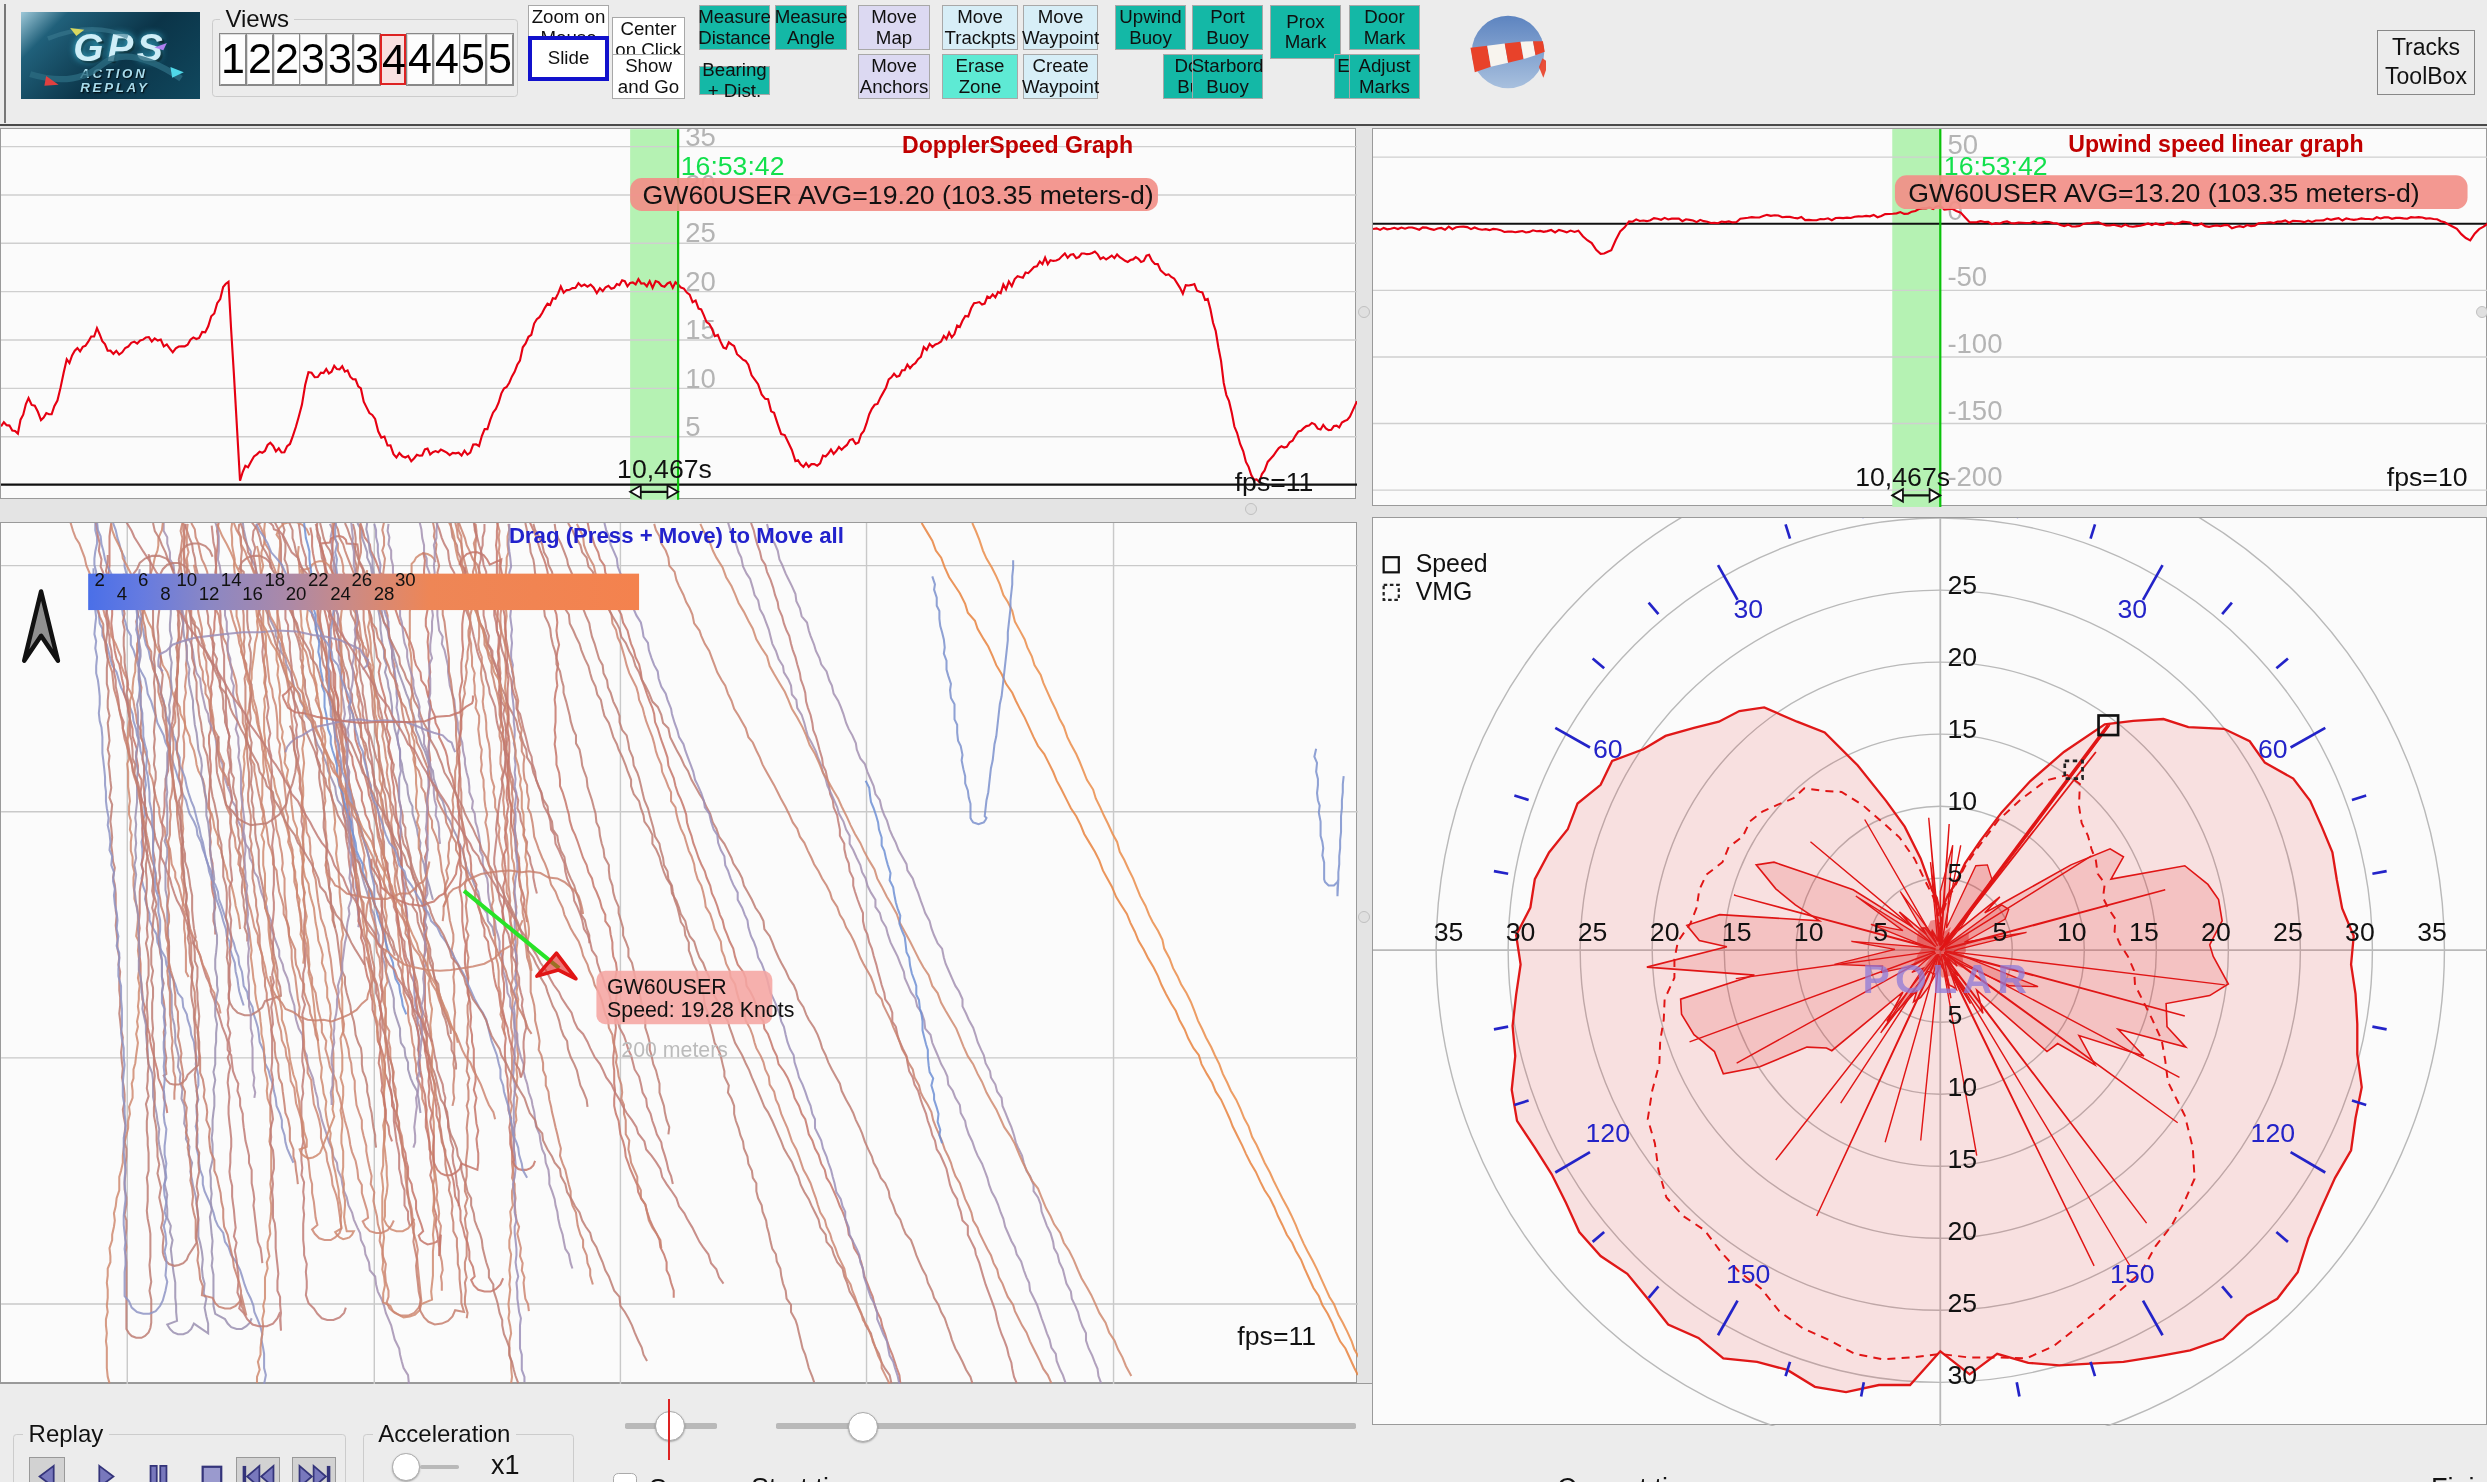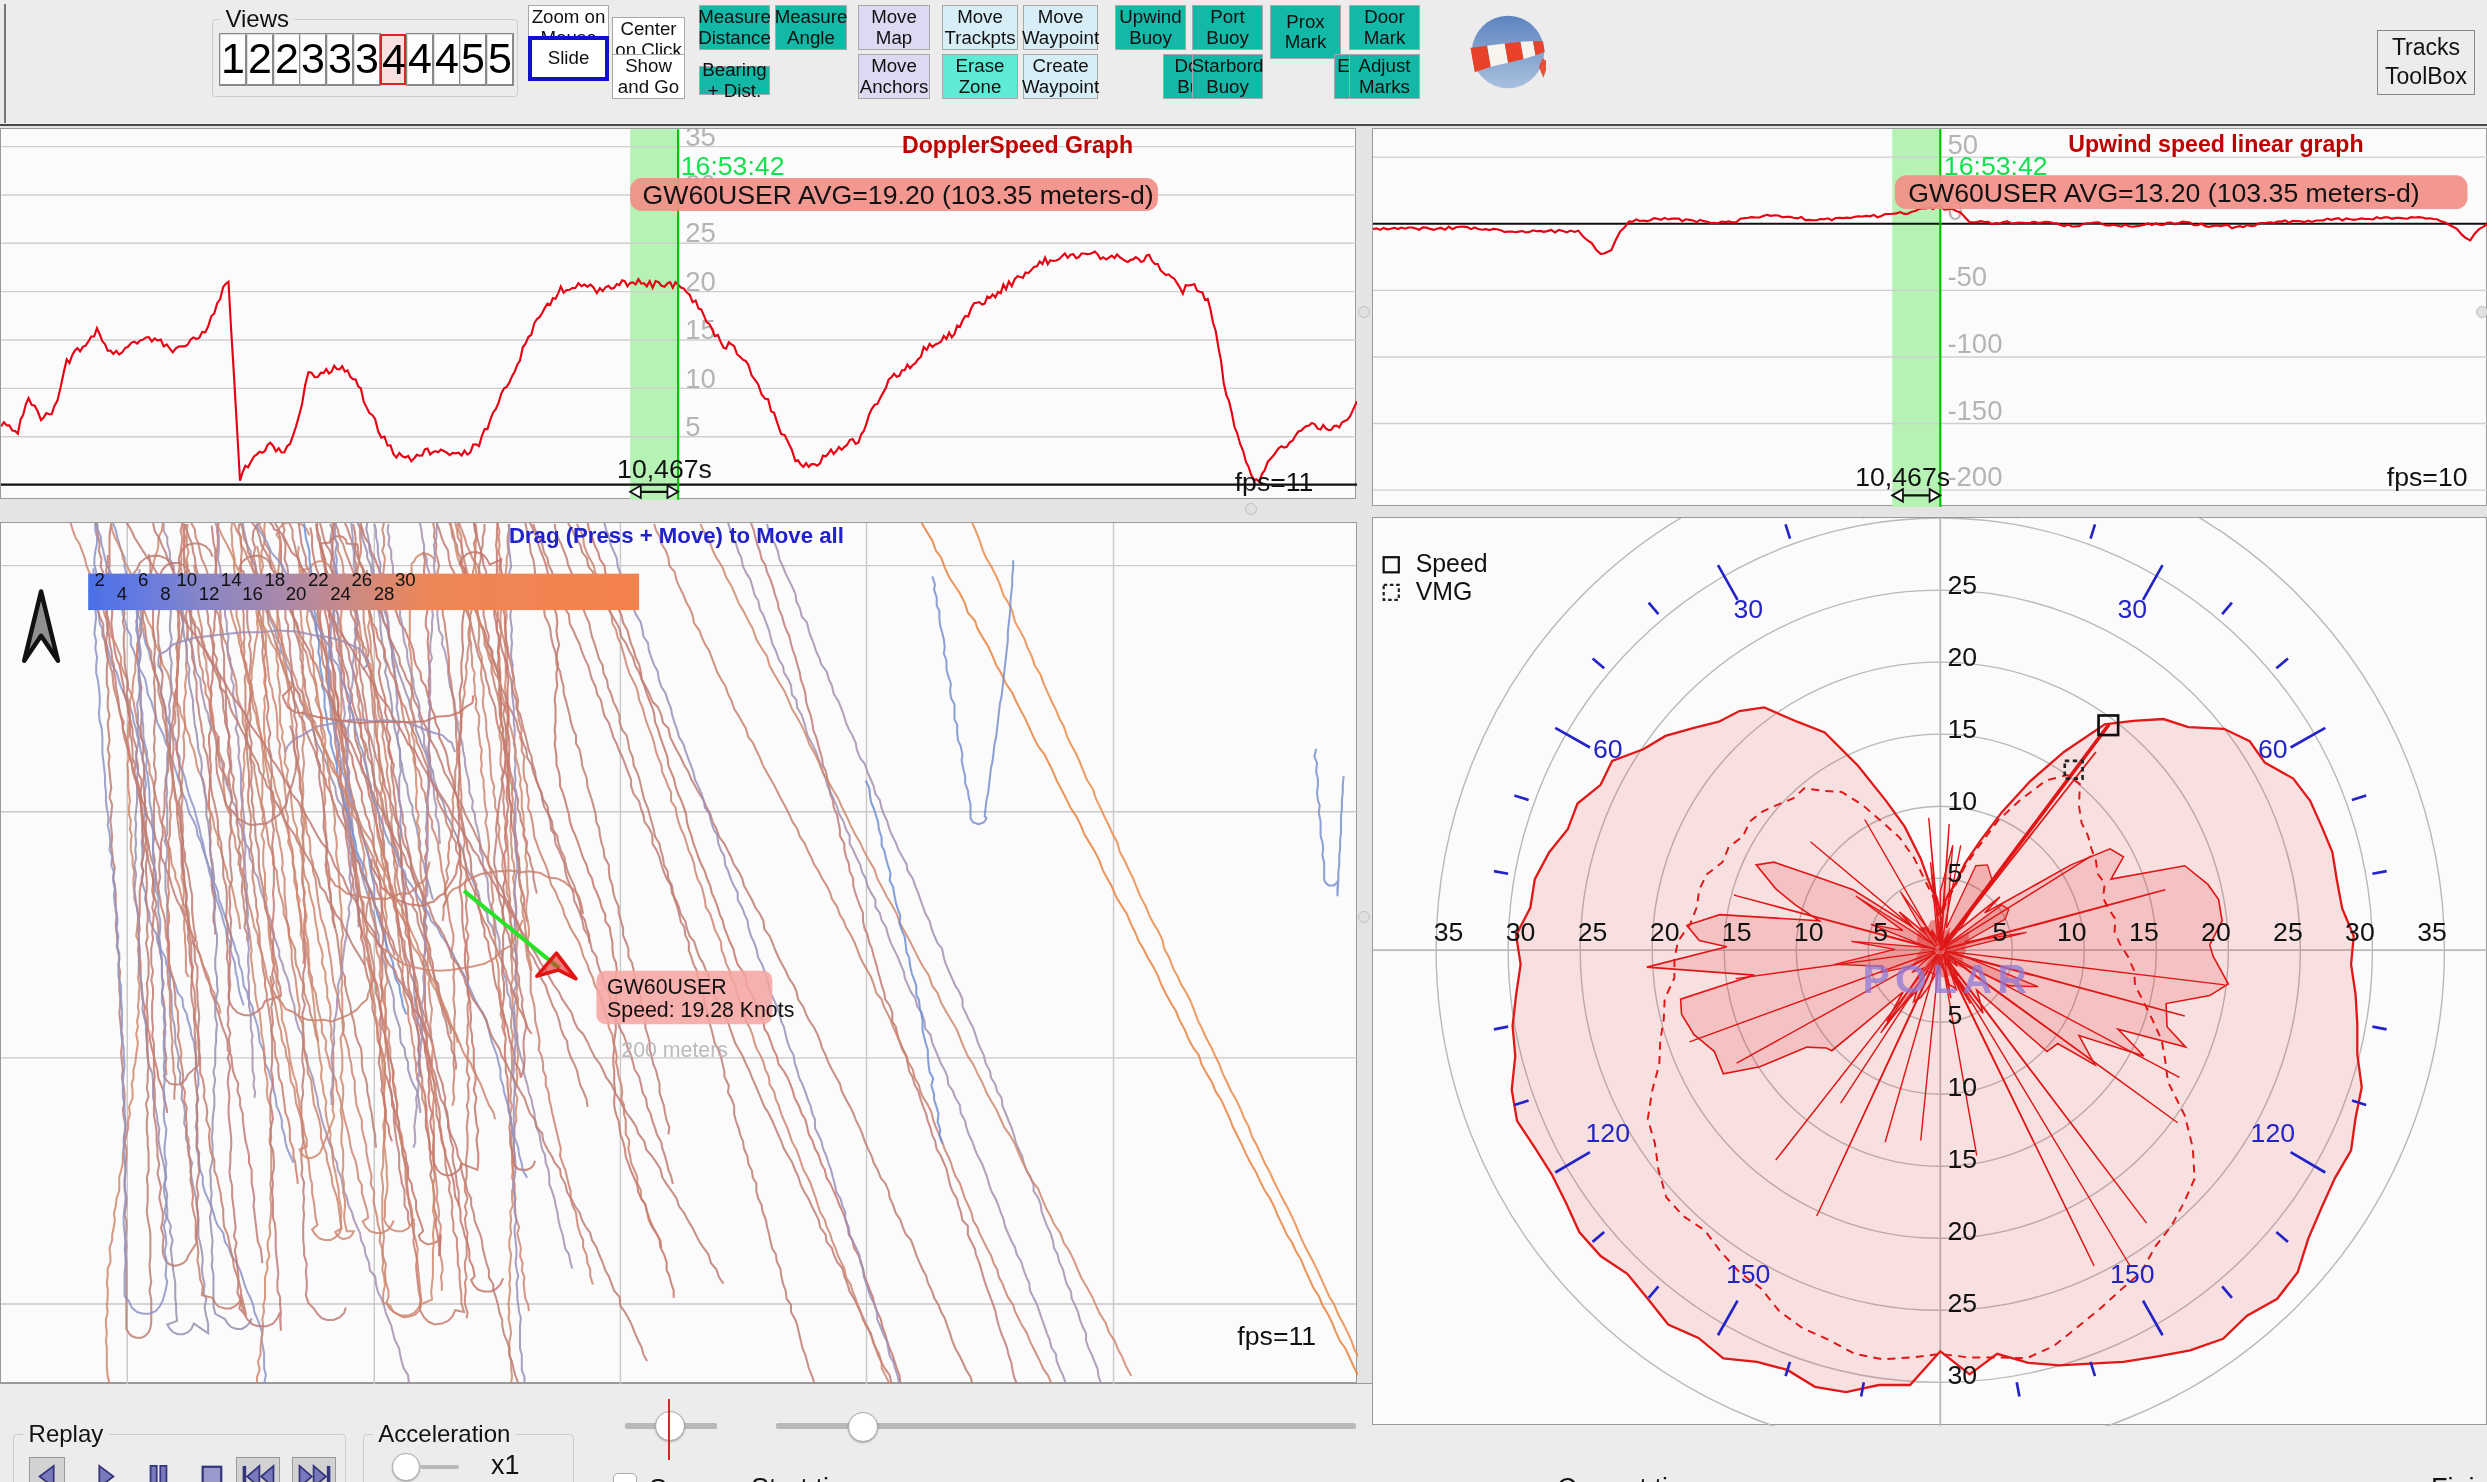--- a/index.html
+++ b/index.html
@@ -41,20 +41,32 @@
 .mbtn{position:absolute;top:73px;width:36px;height:39px;display:flex;align-items:center;justify-content:center}
 .knob{position:absolute;width:27px;height:27px;border-radius:50%;background:#fff;border:0.9px solid #aaa;box-shadow:0 0.9px 1.8px rgba(0,0,0,0.3)}
 .strack{position:absolute;height:4.4px;background:#b9b9b9;border-radius:1.8px}
 .xl{position:absolute;font-size:27px;color:#111}
 .chk{position:absolute;width:24px;height:24px;background:#fff;border:1.3px solid #aaa;border-radius:5.3px}
 .btxt{position:absolute;font-size:27px;color:#111}
 .dot{position:absolute;width:12.4px;height:12.4px;border-radius:50%;background:#e0e0e0;border:0.9px solid #c0c0c0}
 </style></head><body>
 <div id="tb">
 <div style="position:absolute;left:4.4px;top:3.6px;width:1.8px;height:119px;background:#777"></div>
+<div id="logo">
+      <div id="glogo1">GPS</div>
+      <div id="glogo2">ACTION<br>REPLAY</div>
+<svg width="179" height="87" viewBox="0 0 201 98" style="position:absolute;left:0;top:0">
+<path d="M10,70 Q60,85 90,60 T180,75" fill="none" stroke="#2a6a80" stroke-width="7" opacity="0.8"></path>
+<path d="M30,30 Q80,10 120,28" fill="none" stroke="#3a7a90" stroke-width="5" opacity="0.6"></path>
+<path d="M150,40 l14,-5 -4,8 Z" fill="#b080f0"></path>
+<path d="M55,18 l16,2 -9,7 Z" fill="#d8d860"></path>
+<path d="M28,72 l14,10 -16,1 Z" fill="#e04040"></path>
+<path d="M168,62 l15,6 -13,6 Z" fill="#50d8e8"></path>
+</svg>
+    </div>
 <fieldset id="views">
       <legend>Views</legend>
     </fieldset>
     <div class="vbtn" style="left:220px">1</div>
     <div class="vbtn" style="left:247px">2</div>
     <div class="vbtn" style="left:274px">2</div>
     <div class="vbtn" style="left:300px">3</div>
     <div class="vbtn" style="left:327px">3</div>
     <div class="vbtn" style="left:354px">3</div>
     <div class="vbtn vsel" style="left:380px">4</div>

